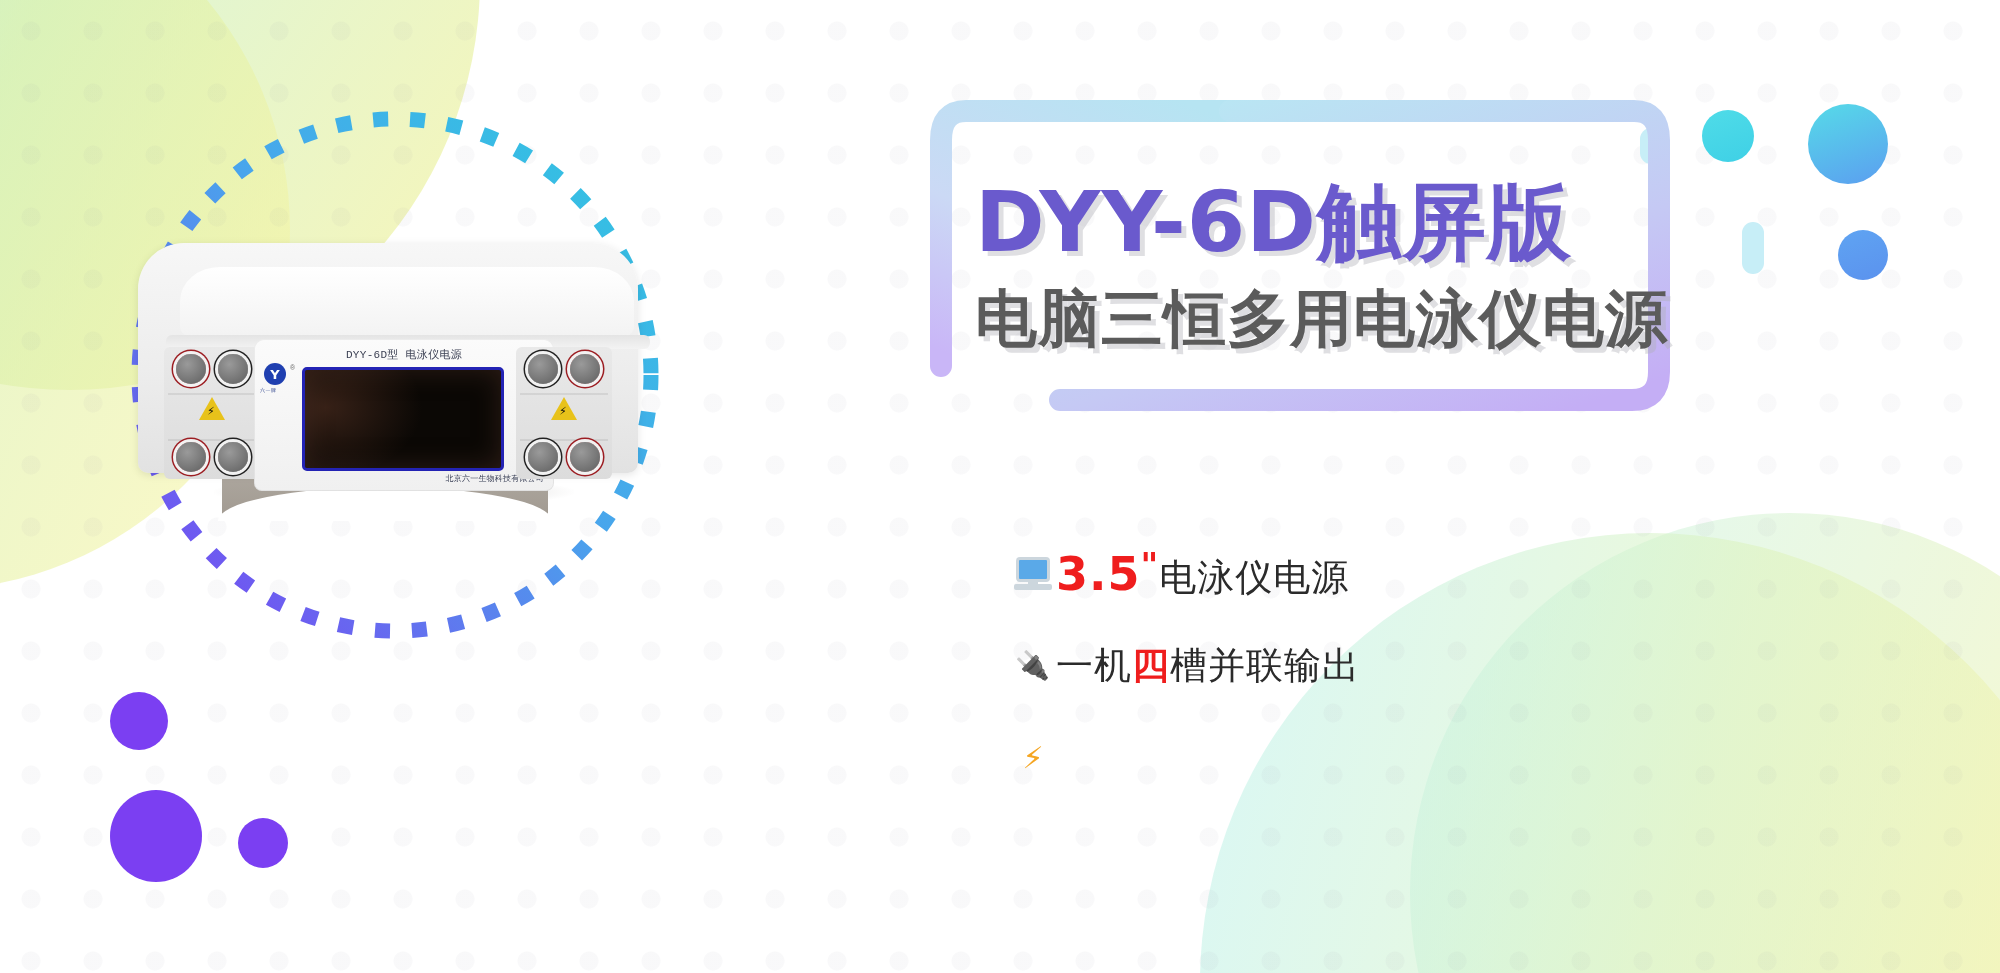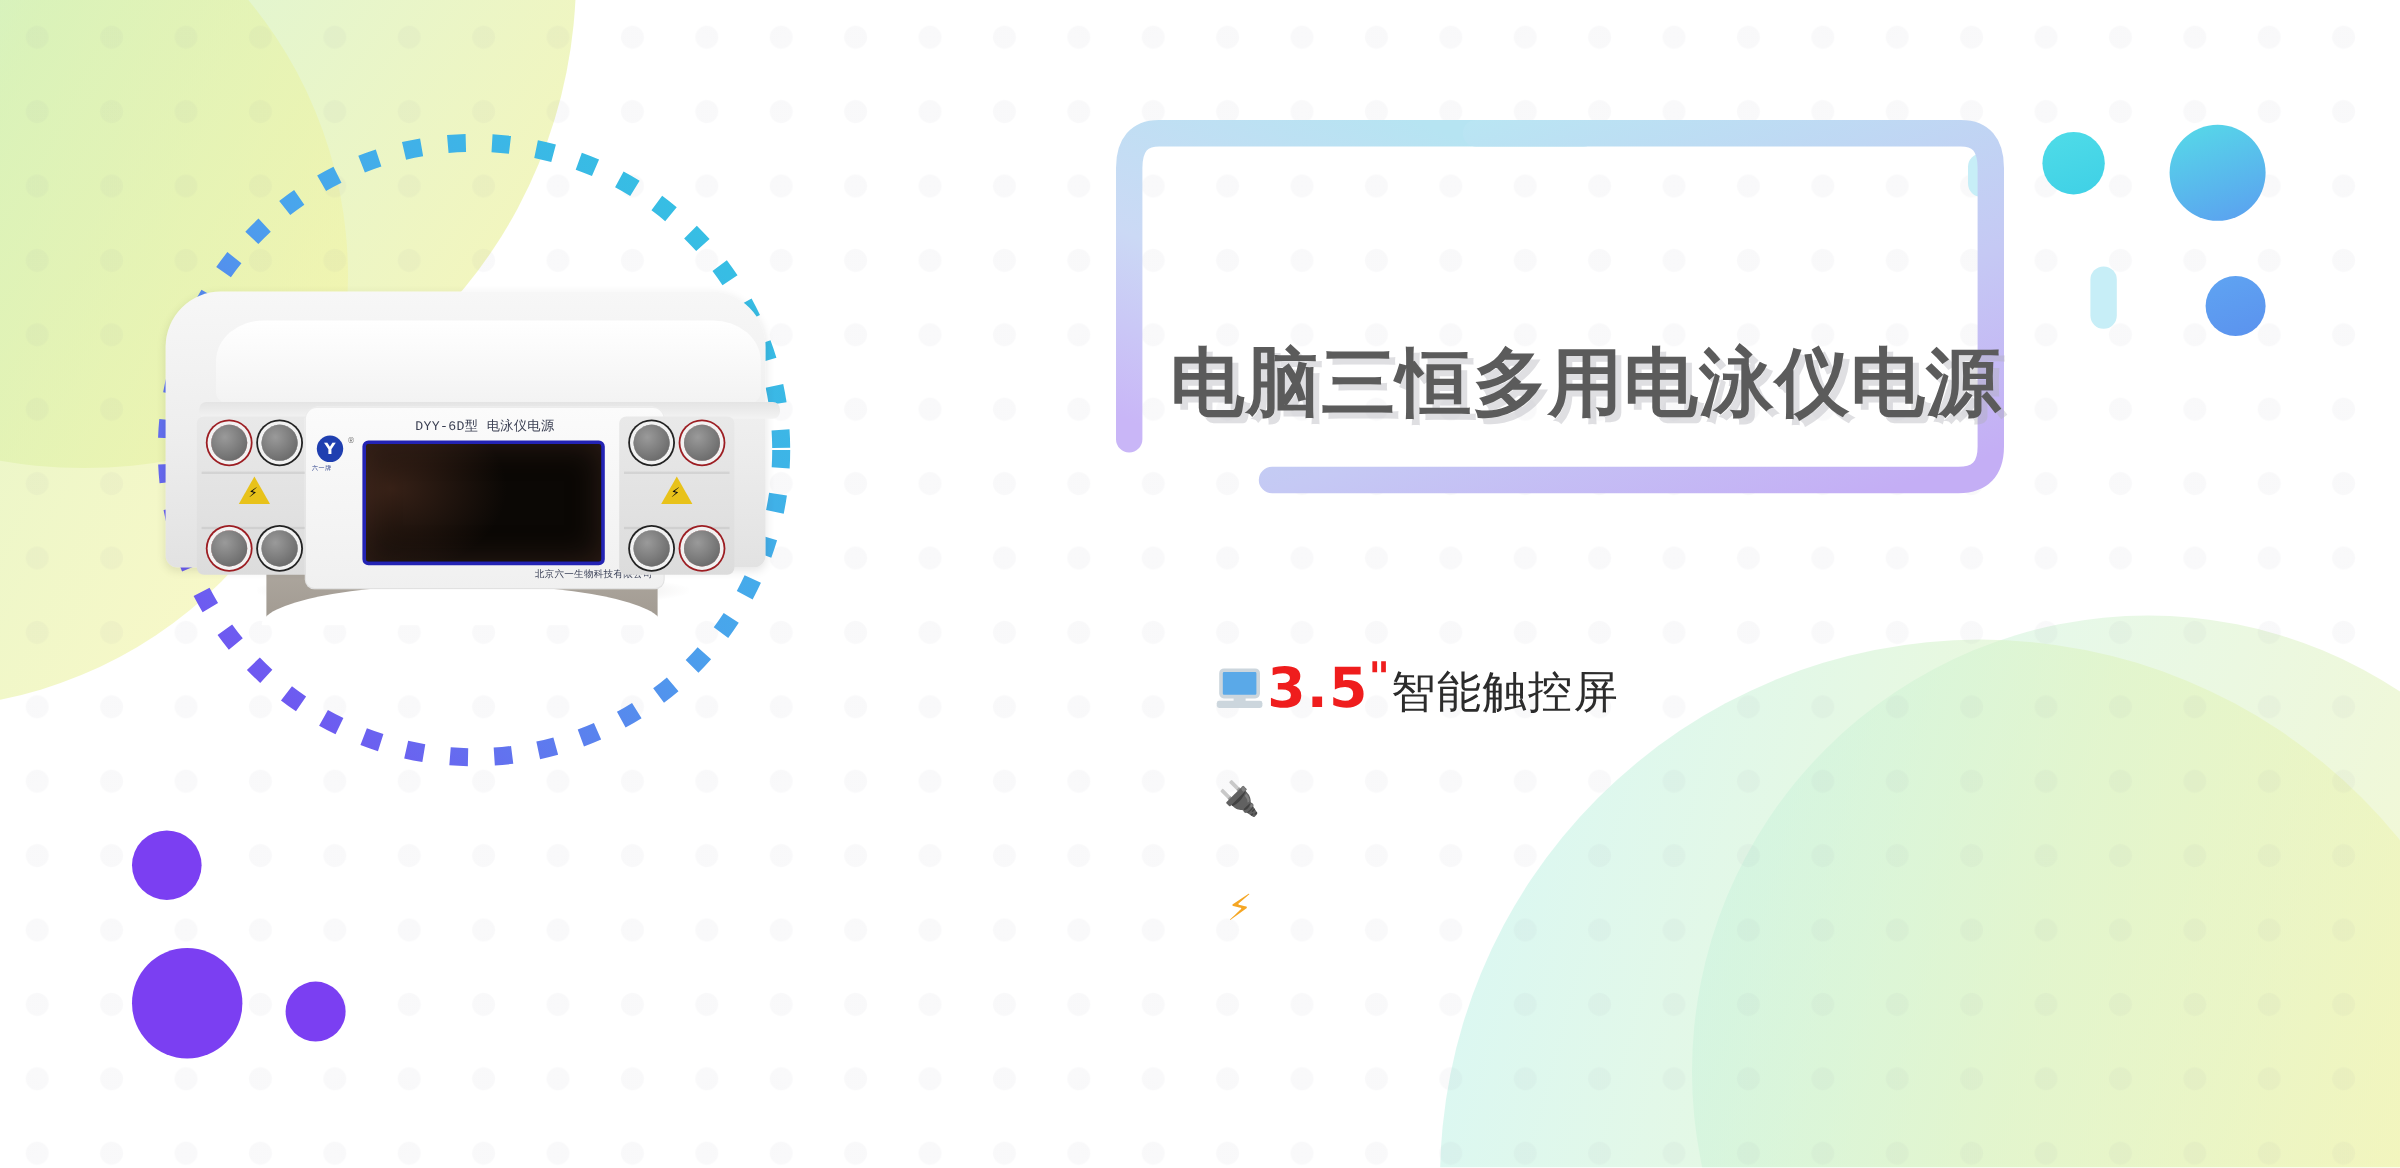--- a/index.html
+++ b/index.html
@@ -288,37 +288,39 @@
           <stop offset="100%" stop-color="#c4aef5"></stop>
         </linearGradient>
       </defs>
 
       <path d="M 390 11 L 36 11 Q 11 11 11 40 L 11 266" fill="none" stroke="url(#fg1)" stroke-width="22" stroke-linecap="round"></path>
 
       <path d="M 300 11 L 704 11 Q 729 11 729 40 L 729 272 Q 729 300 702 300 L 130 300" fill="none" stroke="url(#fg2)" stroke-width="22" stroke-linecap="round"></path>
     </svg>
   </div>
 
+  <div class="title">DYY-6D触屏版</div>
   <div class="subtitle">电脑三恒多用电泳仪电源</div>
 
   <div class="features">
 
     <div class="feature">
       <span class="f-icon">
         <span class="mon">
           <span class="mon-screen"></span>
           <span class="mon-stand"></span>
           <span class="mon-base"></span>
         </span>
       </span>
-      <span class="f-text"><span class="hl-big">3.5</span><span class="inch">"</span><span>智能触控屏</span></span>
+      <span class="f-text"><span class="hl-big">3.5</span><span class="inch">"</span><span>电泳仪电源</span></span>
     </div>
 
     <div class="feature">
       <span class="f-icon plug">🔌</span>
+      <span class="f-text"><span>一机</span><span class="hl">四</span><span>槽并联输出</span></span>
     </div>
 
     <div class="feature">
       <span class="f-icon bolt">⚡</span>
     </div>
 
   </div>
 
 </div>
 

